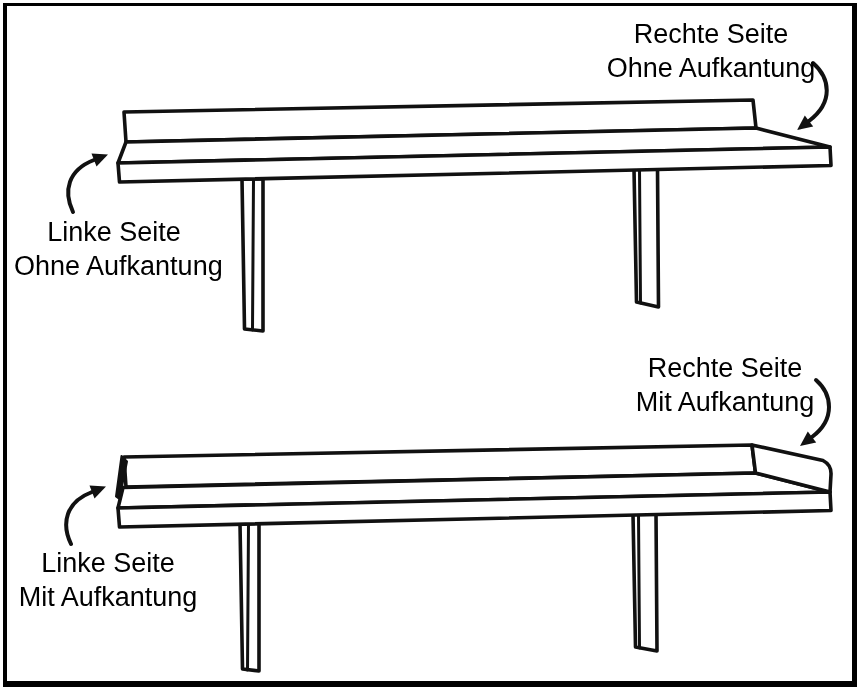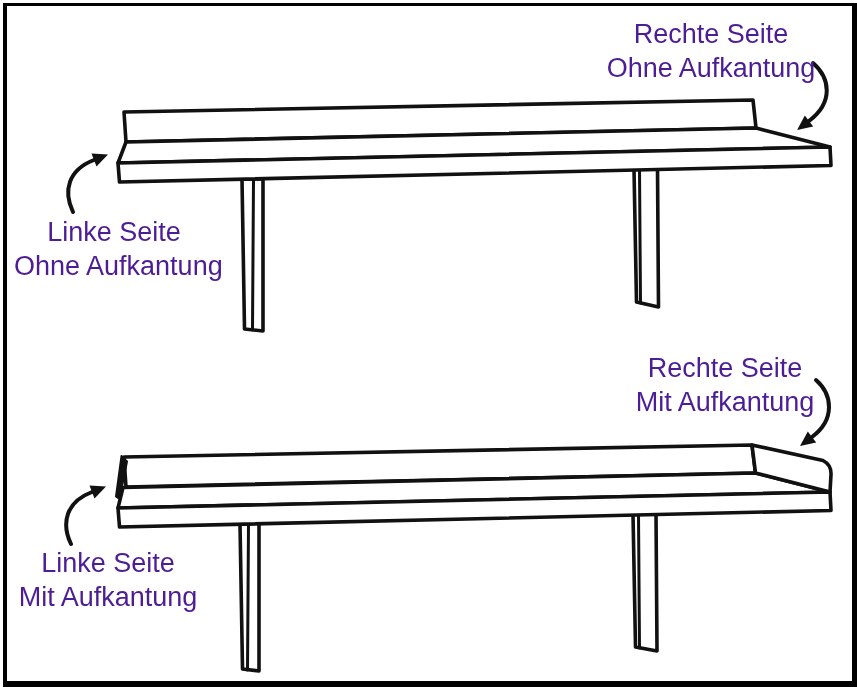--- a/index.html
+++ b/index.html
@@ -32,21 +32,21 @@
   svg.diagram {
     position: absolute;
     left: 0;
     top: 0;
   }
   .label {
     position: absolute;
     text-align: center;
     font-size: 27px;
     line-height: 34px;
-    color: #4c1d95;
+    color: #000000;
     white-space: nowrap;
   }
   .label span { display: block; }
   .label-top-right    { left: 591px; top: 17px;  width: 240px; }
   .label-top-left     { left: 14px;  top: 215px; width: 200px; }
   .label-bottom-right { left: 605px; top: 351px; width: 240px; }
   .label-bottom-left  { left: 8px;   top: 546px; width: 200px; }
 </style>
 </head>
 <body>

